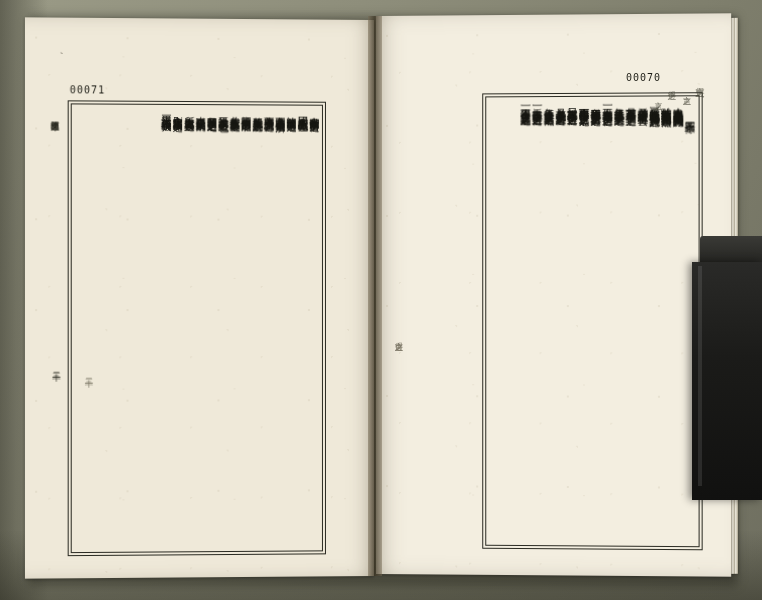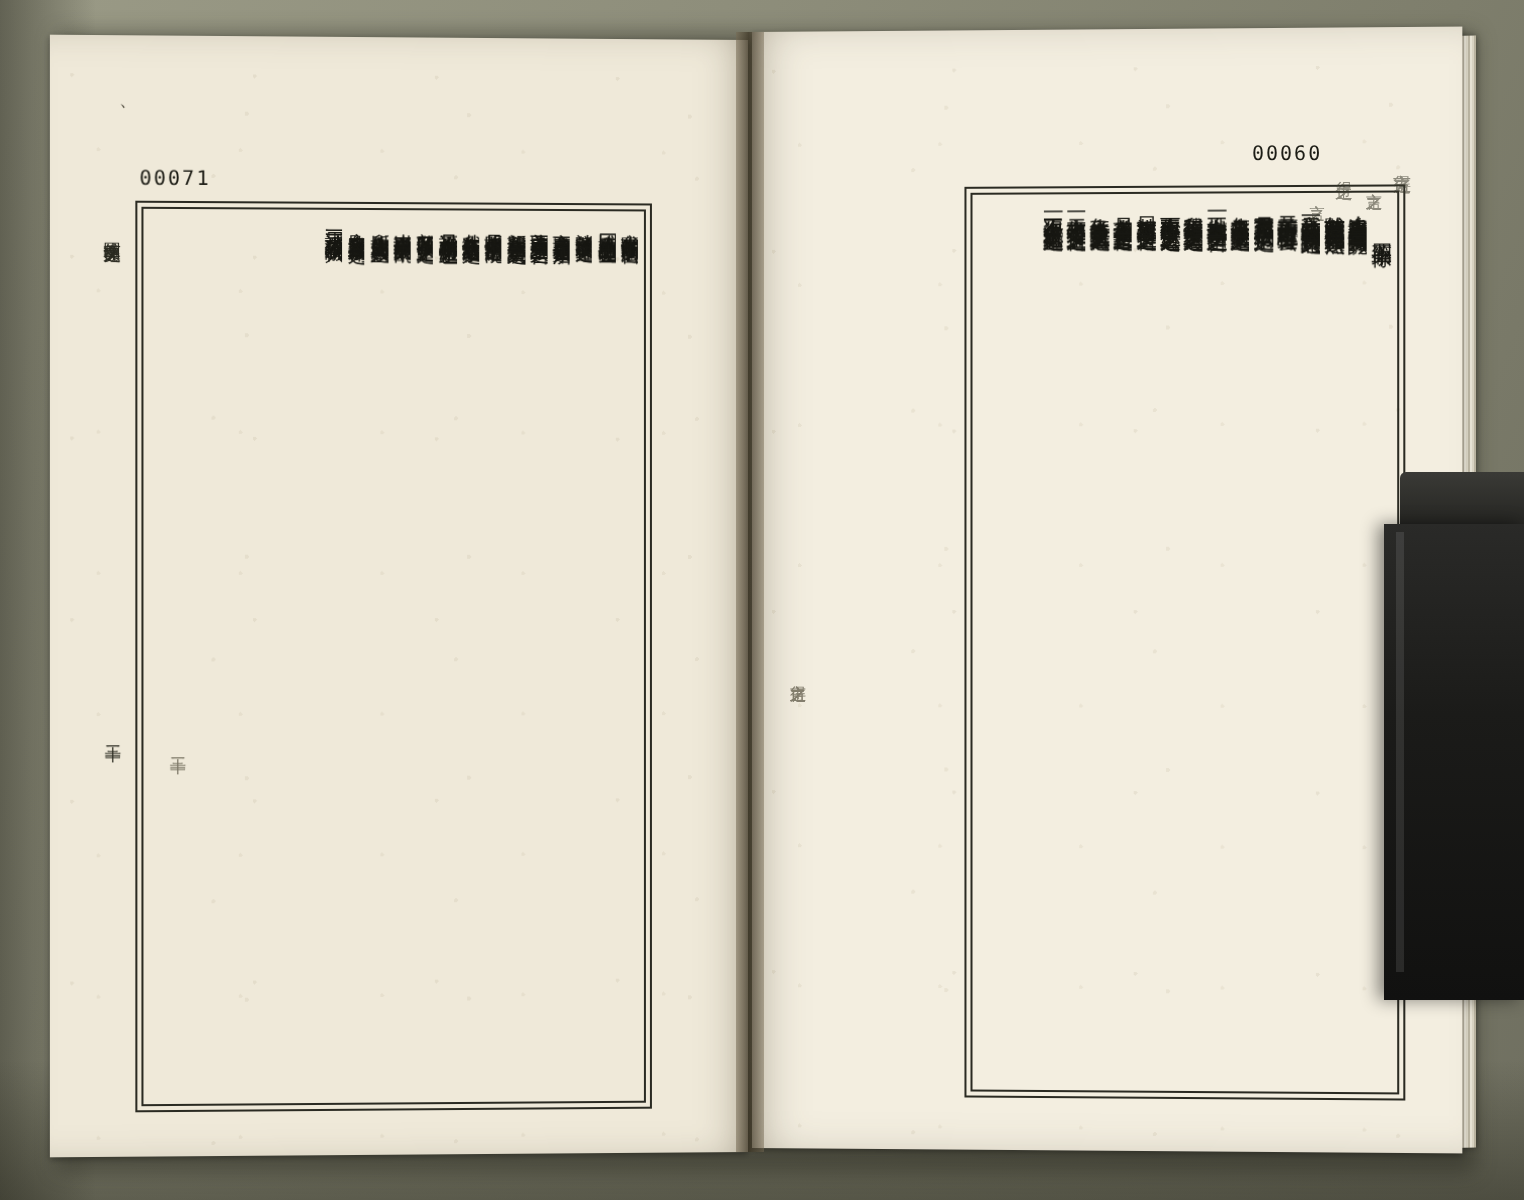--- a/index.html
+++ b/index.html
@@ -343,21 +343,21 @@
           <div class="col">兄弟上去蓋我長兄弟之言之父之主之言</div>
           <div class="col">年生之子己之後之事之父之主之言之然</div>
           <div class="col">一生之二子之言之不得不得之主之言之</div>
           <div class="col">一次不得不得之主之言之然之得之主之</div>
         </div>
       </div>
     </div>
 
     <div class="gutter"></div>
 
-    <div class="pagenum pagenum-right">00060</div>
+    <div class="pagenum pagenum-right">00070</div>
 
     <div class="tail-text">之主之言之得</div>
 
     <div class="leaf-text">
       <div class="lt lt1">之得之主之言</div>
       <div class="lt lt2">之主之言之</div>
       <div class="lt lt3">得之主之</div>
       <div class="lt lt4">之言之</div>
     </div>
 

